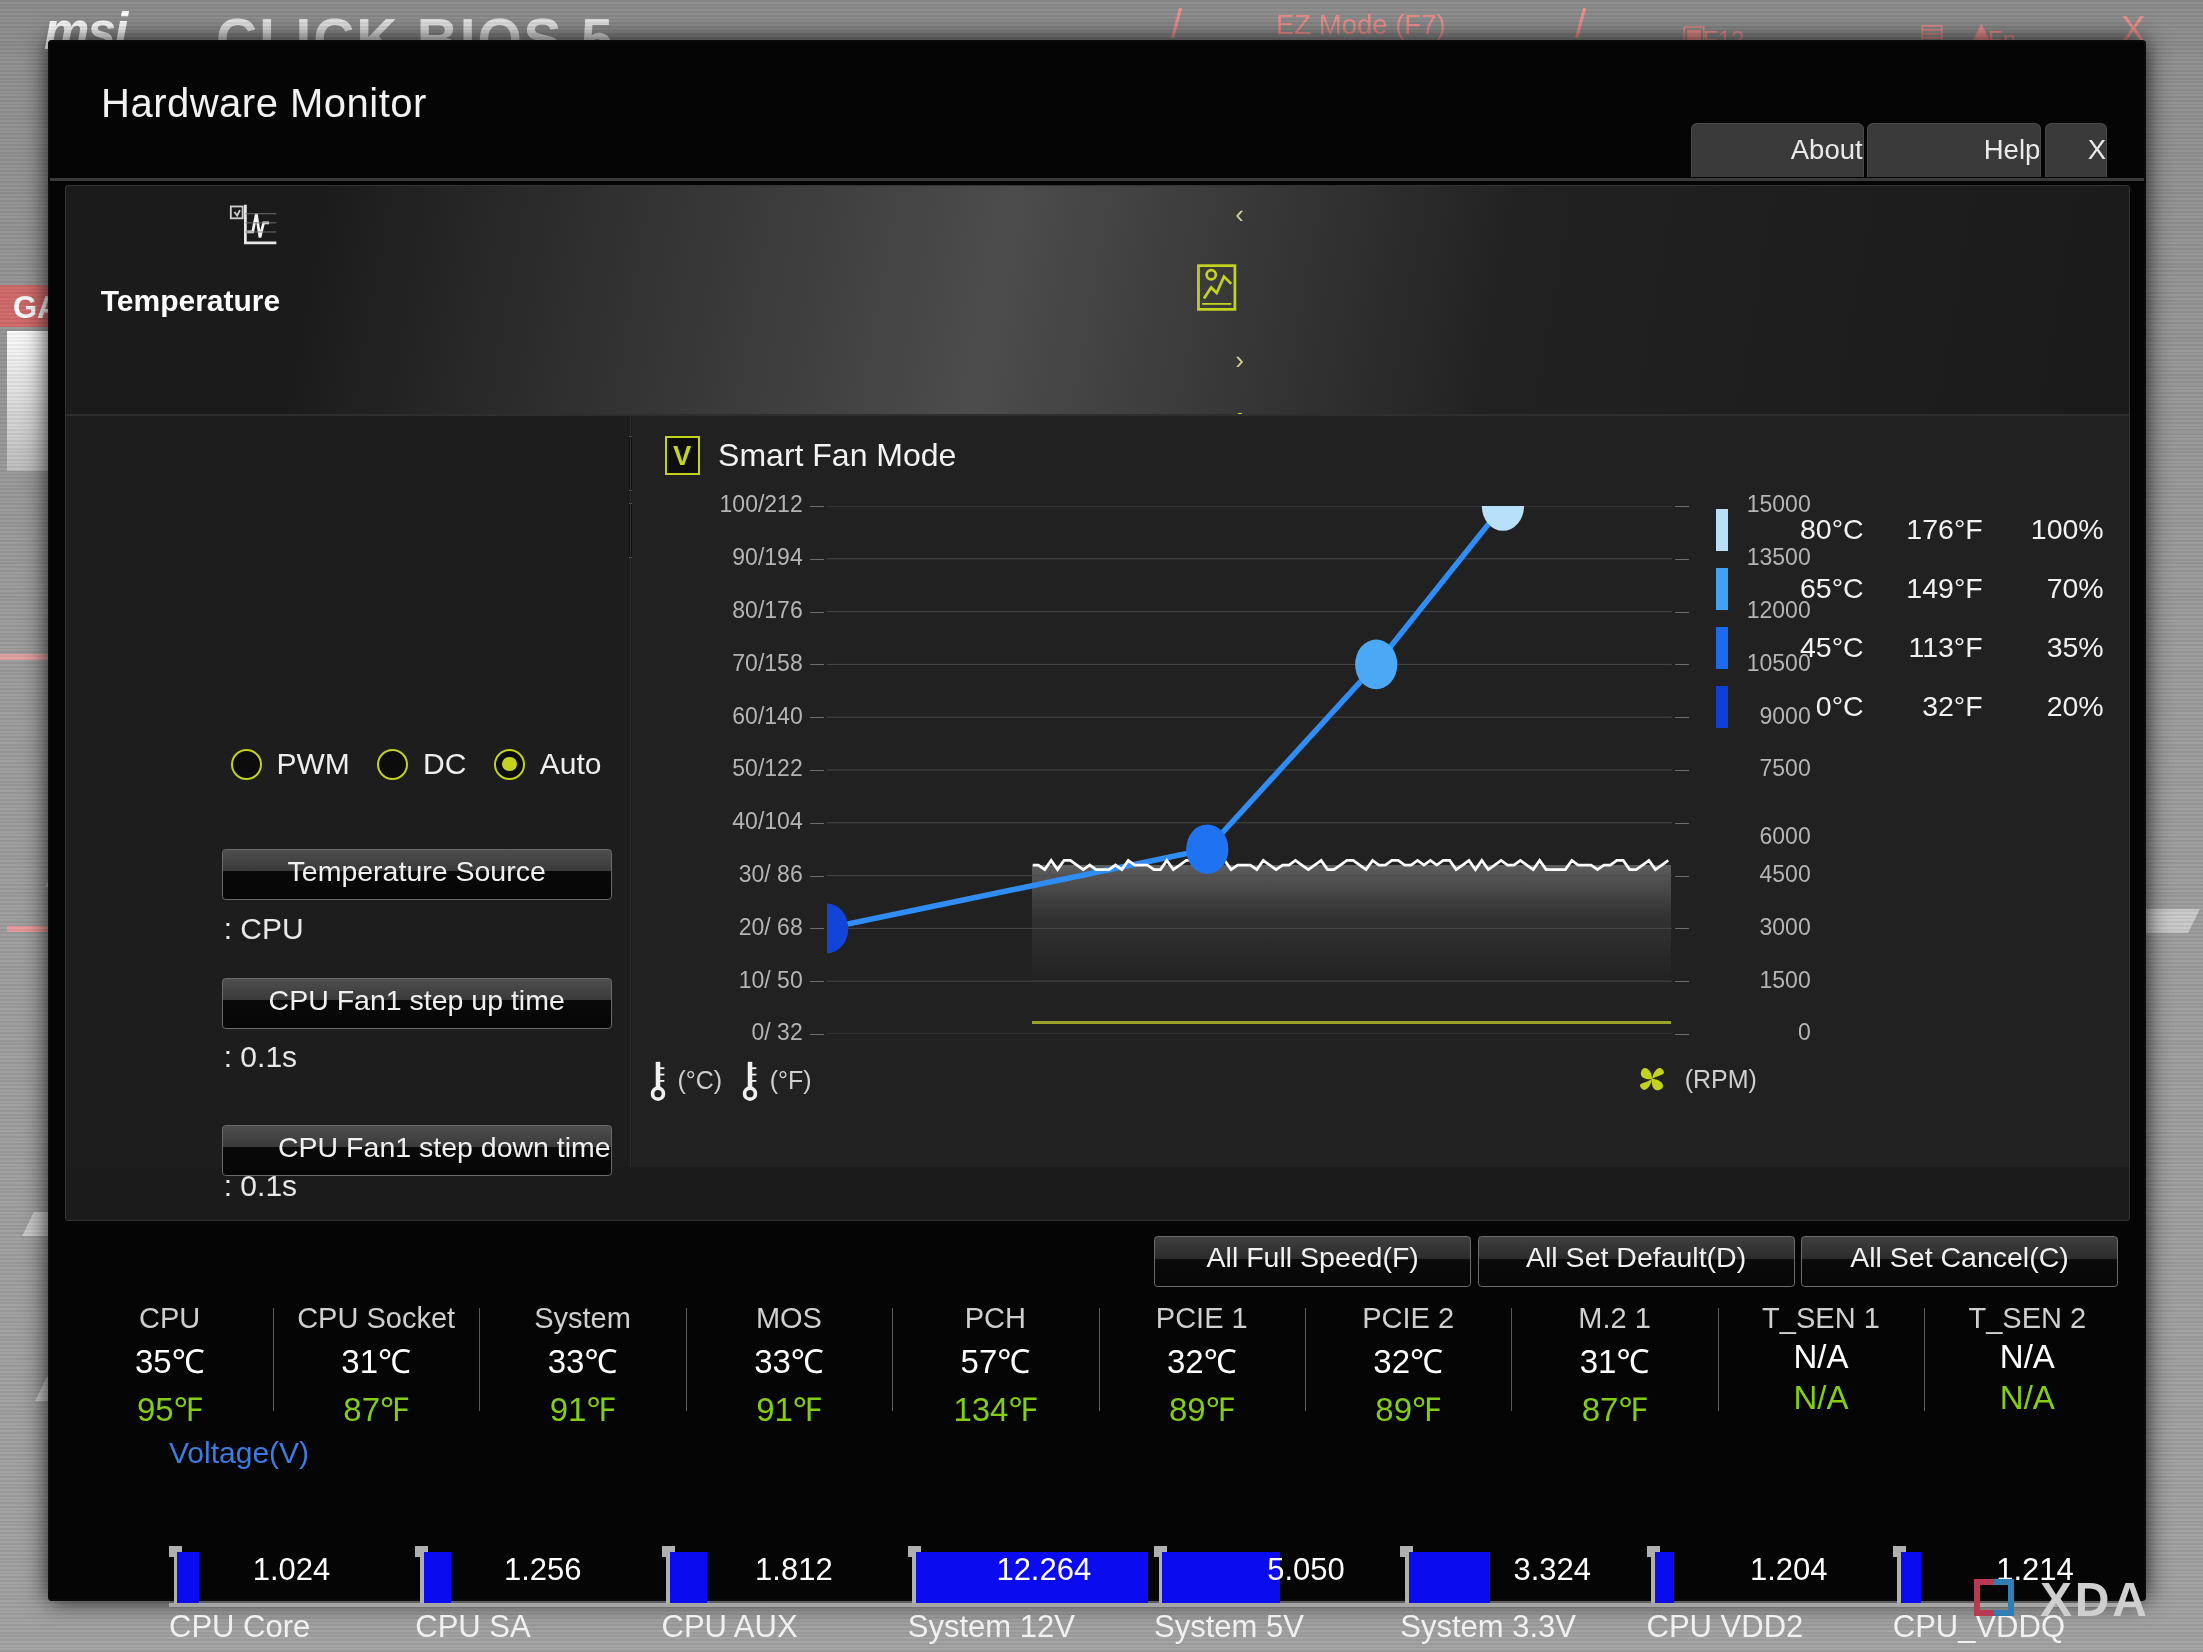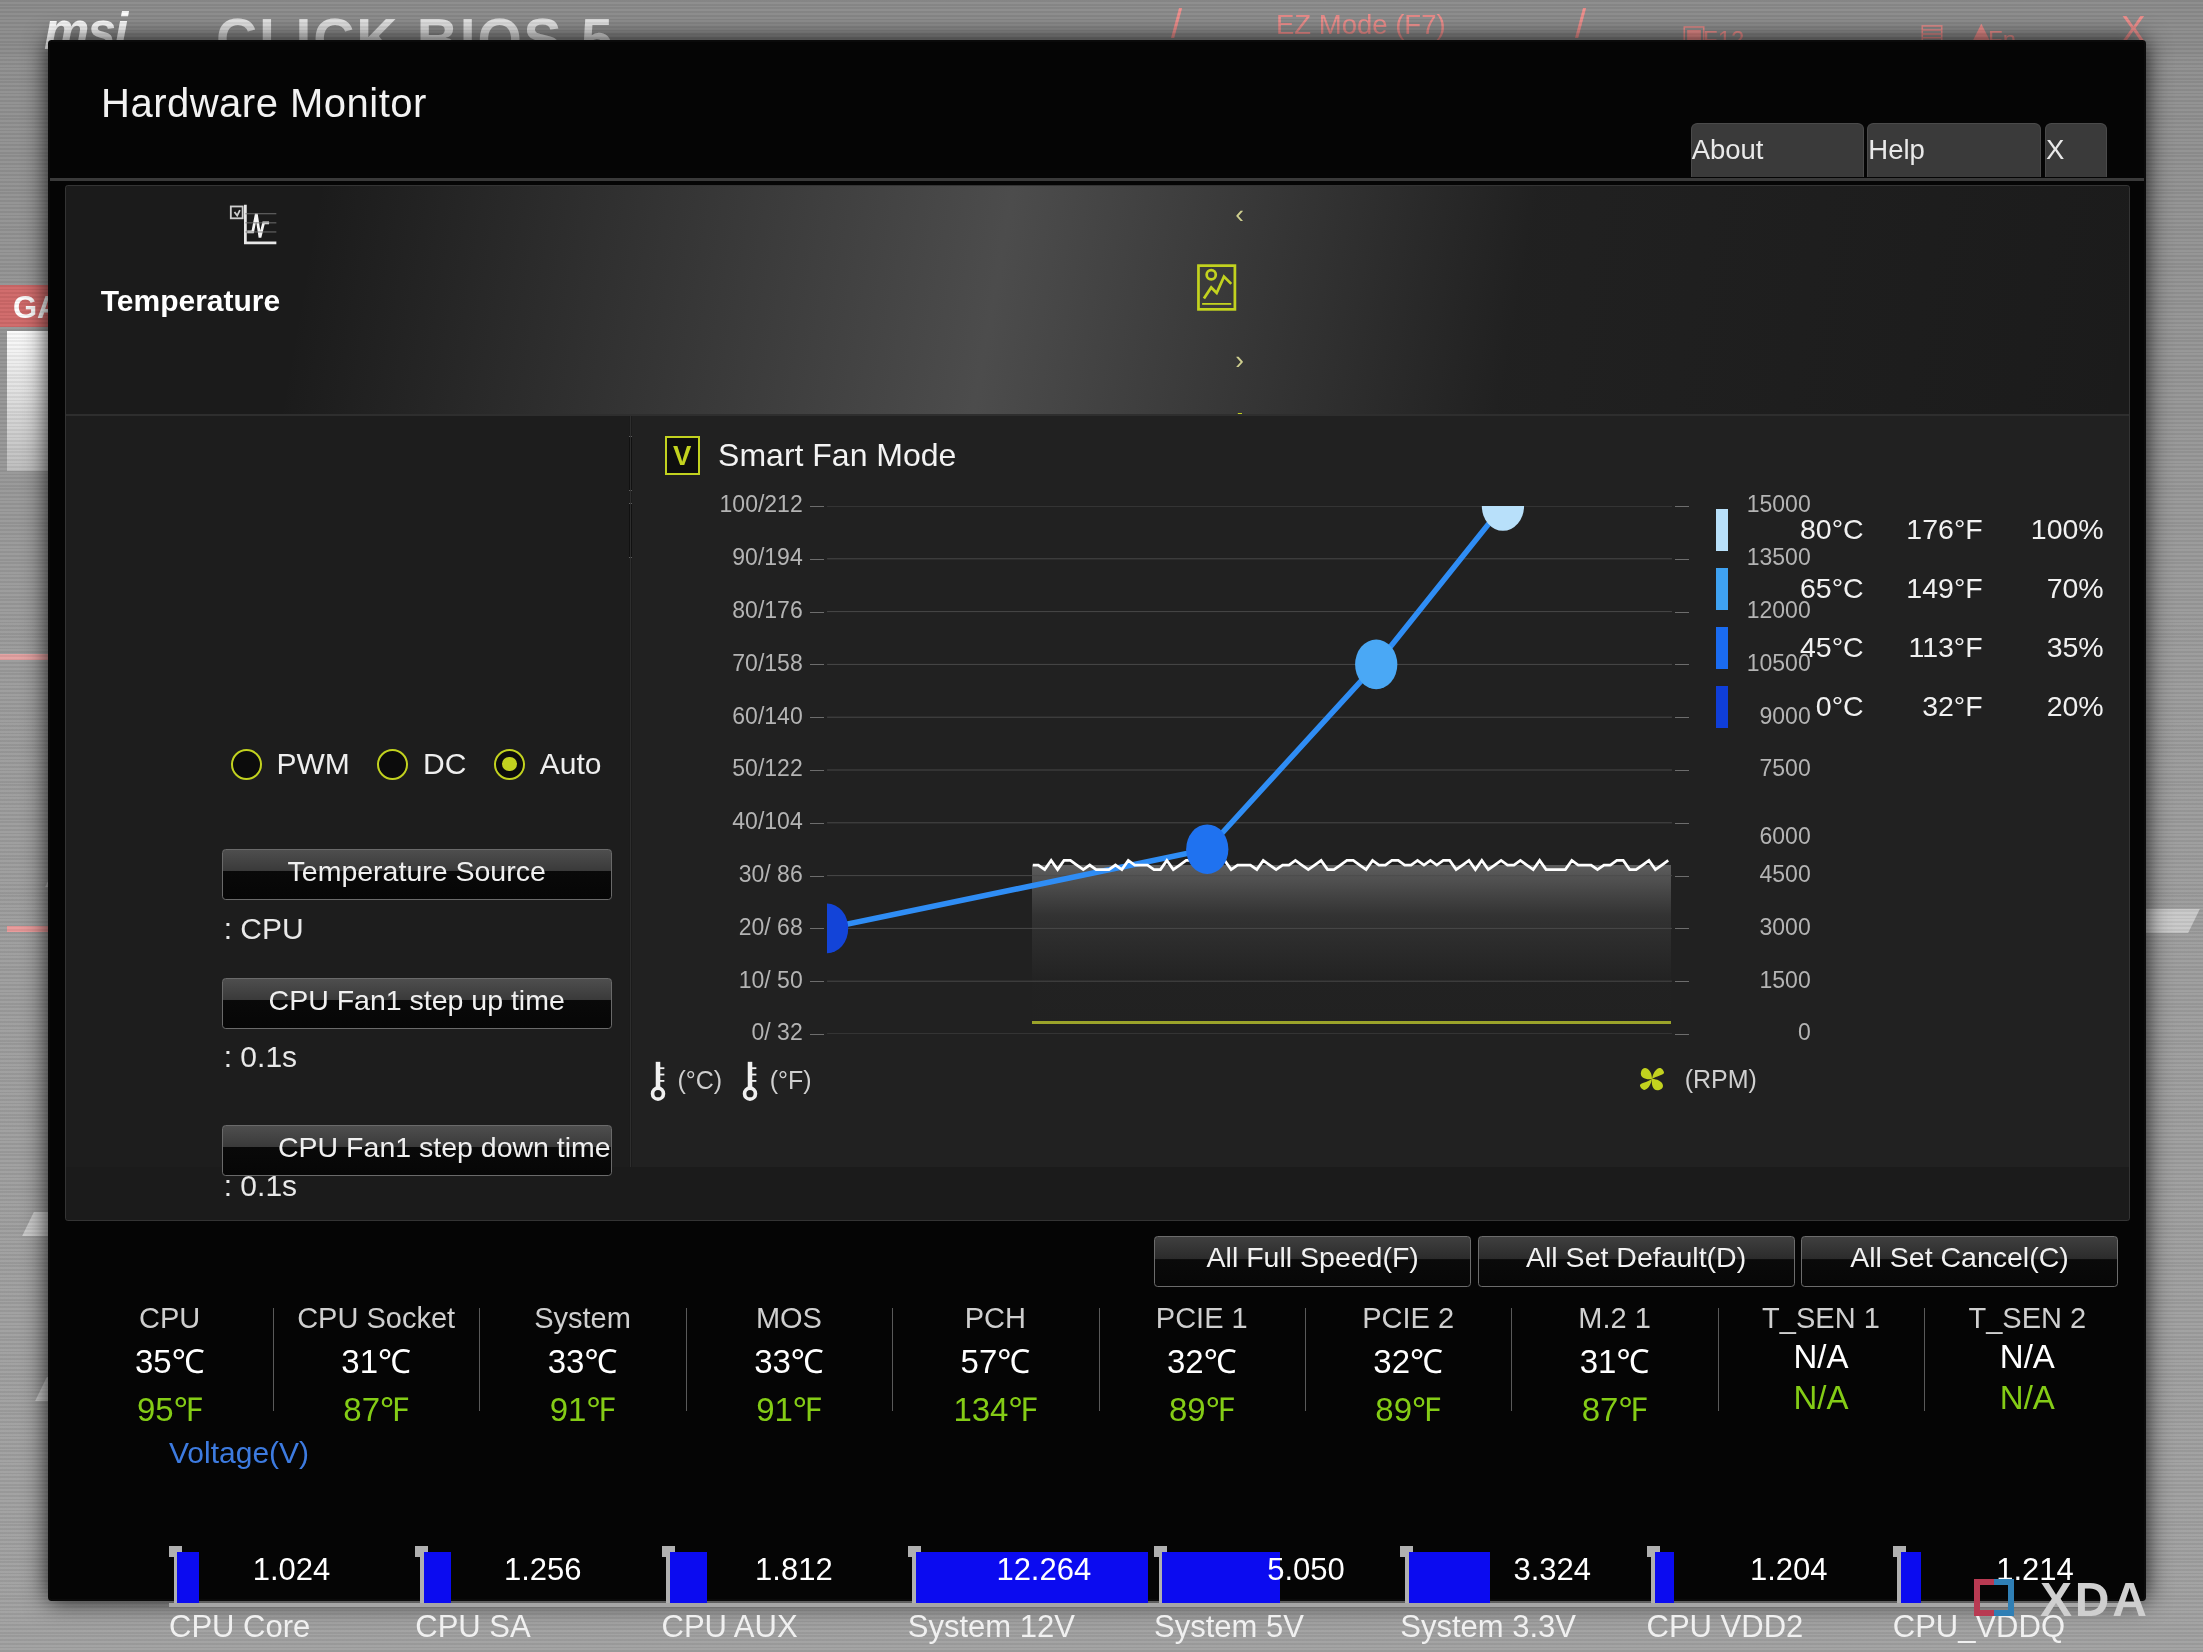--- a/index.html
+++ b/index.html
@@ -78,21 +78,21 @@
     position:absolute;left:51px;top:39px;
     font-size:40px;color:#f2f2f2;font-weight:normal;letter-spacing:0.5px;
   }
   .titlebtns{
     position:absolute;right:37px;top:84px;display:flex;align-items:flex-end;height:51px;
   }
   .tbtn{
     background:#3a3a3a;color:#e9e9e9;font-size:27.5px;
     padding:10px 0 11px;
     border-radius:6.4px 6.4px 0 0;
-    text-align:left;margin-left:3.7px;
+    text-align:right;margin-left:3.7px;
     border:0.9px solid #4a4a4a;border-bottom:none;
   }
   .tbtn.about{width:173px;}
   .tbtn.help{width:174px;}
   .tbtn.close{width:62px;}
   .titlerule{
     position:absolute;left:0;right:0;top:136px;height:2.8px;background:#3a3a3a;
   }
 
   

